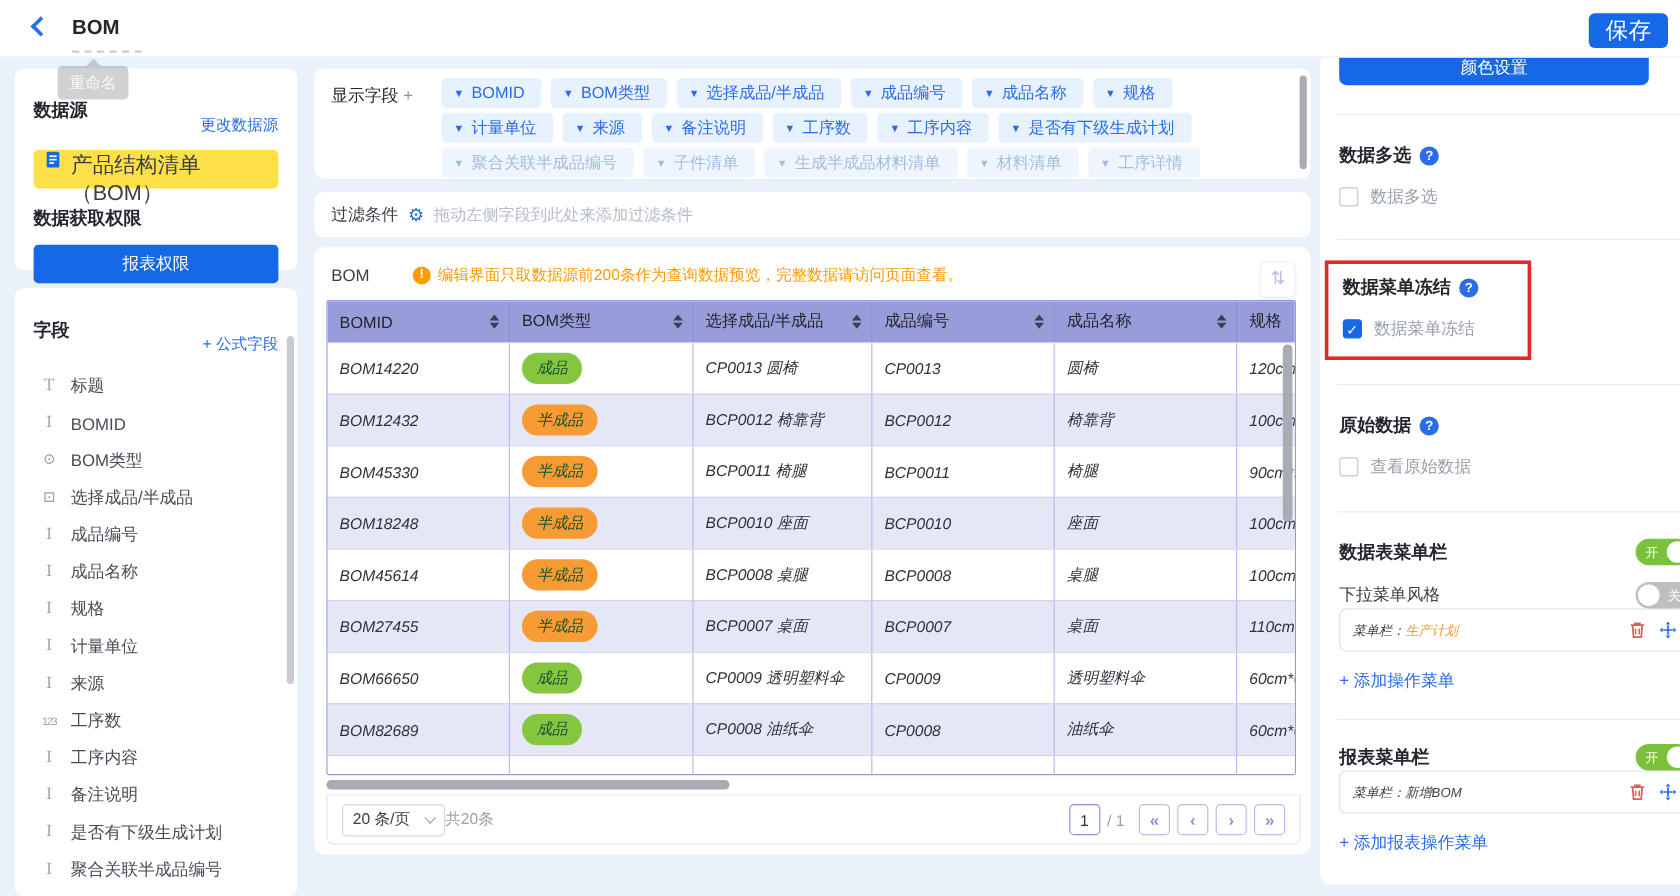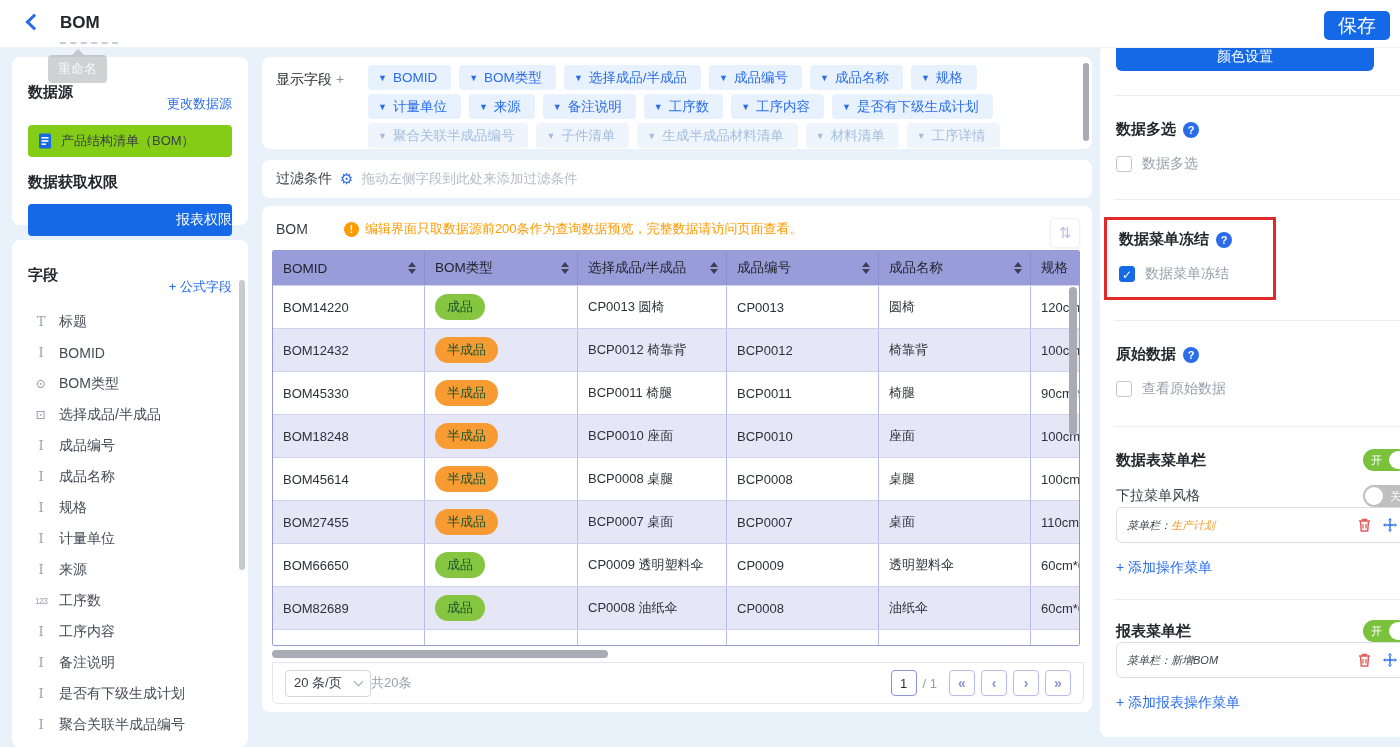--- a/index.html
+++ b/index.html
@@ -17,23 +17,23 @@
   .tooltip { position:absolute; left:48px; top:55px; z-index:6; background:rgba(130,134,140,0.38); color:rgba(255,255,255,0.85); border-radius:4px; padding:5px 10px; font-size:13px; }
   .tooltip:before { content:""; position:absolute; top:-6px; left:24px; border:6px solid transparent; border-bottom-color:rgba(130,134,140,0.38); border-top:none; }
 
   .card { position:absolute; background:#fff; border-radius:8px; }
 
   
   #ds-card { left:12px; top:57px; width:236px; height:168px; padding:14px 16px; }
   .row-between { display:flex; justify-content:space-between; align-items:center; }
   .sec-title { font-weight:bold; font-size:15px; color:#23262d; }
   .blue-link { color:#2a6cea; font-size:13px; text-decoration:none; cursor:pointer;margin-top:24px; }
-  .ds-box { margin-top:12px; background:#84cc16; border-radius:4px; height:32px; display:flex; align-items:center; padding:0 10px; gap:8px; font-size:13px; color:#3a3e46; }
+  .ds-box { margin-top:12px; background:#fde047; border-radius:4px; height:32px; display:flex; padding:0 10px; gap:8px; font-size:18px; color:#3a3e46; }
   .perm-title { margin-top:16px; font-weight:bold; font-size:15px; color:#23262d; }
-  .perm-btn { margin-top:12px; width:204px; height:32px; background:#1569e6; color:#fff; border:none; border-radius:4px; font-size:14px; cursor:pointer;text-align:right; }
+  .perm-btn { margin-top:12px; width:204px; height:32px; background:#1569e6; color:#fff; border:none; border-radius:4px; font-size:14px; cursor:pointer; }
 
   #fields-card { left:12px; top:240px; width:236px; height:507px; padding:14px 16px; overflow:hidden; }
   .field-list { margin-top:10px; }
   .field-item { height:31px; display:flex; align-items:center; gap:9px; color:#464b55; font-size:14px; cursor:pointer; padding-left:4px; }
   .ficon { width:18px; color:#9aa3b2; font-size:13px; text-align:center; flex:0 0 18px; font-family:"DejaVu Serif",serif; }
   .ficon.num { font-size:9px; letter-spacing:-1px; font-family:"Liberation Sans",sans-serif; }
   .ficon.arrow { color:#6b7280; font-family:"Liberation Sans",sans-serif; }
   .vscroll { position:absolute; border-radius:3px; background:#c6cad1; }
 
   
@@ -62,21 +62,21 @@
 
   .tbl { position:relative; margin:2px 0 0 2px; width:808px; height:396px; overflow:hidden; border:1px solid #9599d6; border-radius:2px; }
   .thead { display:flex; background:#989dd9; height:34px; }
   .th { display:flex; align-items:center; justify-content:space-between; padding:0 8px 0 10px; font-size:13.5px; color:#23232e; border-right:1px solid #8a8fcf; cursor:pointer; overflow:hidden; white-space:nowrap; }
   .sort-arrows { display:flex; flex-direction:column; gap:2px; }
   .sort-arrows i { display:block; width:0; height:0; border-left:4px solid transparent; border-right:4px solid transparent; }
   .sort-arrows .up { border-bottom:5px solid #3c3f56; }
   .sort-arrows .dn { border-top:5px solid #3c3f56; }
   .trow { display:flex; height:43px; background:#fff; border-top:1px solid #cfd1ee; }
   .trow.alt { background:#e5e7f7; }
-  .td { display:flex; align-items:center; padding:0 10px; font-size:13px; color:#2e3138; border-right:1px solid #b9bce6; overflow:hidden; white-space:nowrap; }
+  .td { display:flex; align-items:center; padding:0 10px; font-size:13px; color:#2e3138; border-right:1px solid #b9bce6; overflow:hidden; white-space:nowrap;font-style:italic; }
   .c1{width:152px;flex:0 0 152px;} .c2{width:153px;flex:0 0 153px;} .c3{width:149px;flex:0 0 149px;} .c4{width:152px;flex:0 0 152px;} .c5{width:152px;flex:0 0 152px;} .c6{width:80px;flex:0 0 80px;border-right:none;}
   .badge { color:#14532d; font-size:13px; border-radius:14px; padding:4px 12px; }
   .badge.green { background:#85c540; }
   .badge.orange { background:#f79b32; }
   .tbl-vscroll { position:absolute; right:2px; top:36px; width:8px; height:148px; background:#a9abb5; border-radius:4px; }
   .hscroll { position:relative; height:12px; margin:2px 0 2px 2px; width:808px; }
   .hscroll .thumb { position:absolute; left:0; top:2px; width:336px; height:8px; background:#a9abb5; border-radius:4px; }
 
   .pager { margin:0 2px; width:812px; height:42px; border:1px solid #e5e7f0; border-radius:0 0 6px 6px; display:flex; align-items:center; padding:0 12px; }
   .psize { display:flex; align-items:center; justify-content:space-between; width:86px; height:27px; border:1px solid #d4d7de; border-radius:4px; padding:0 8px; font-size:13px; color:#3a3e46; cursor:pointer; }

